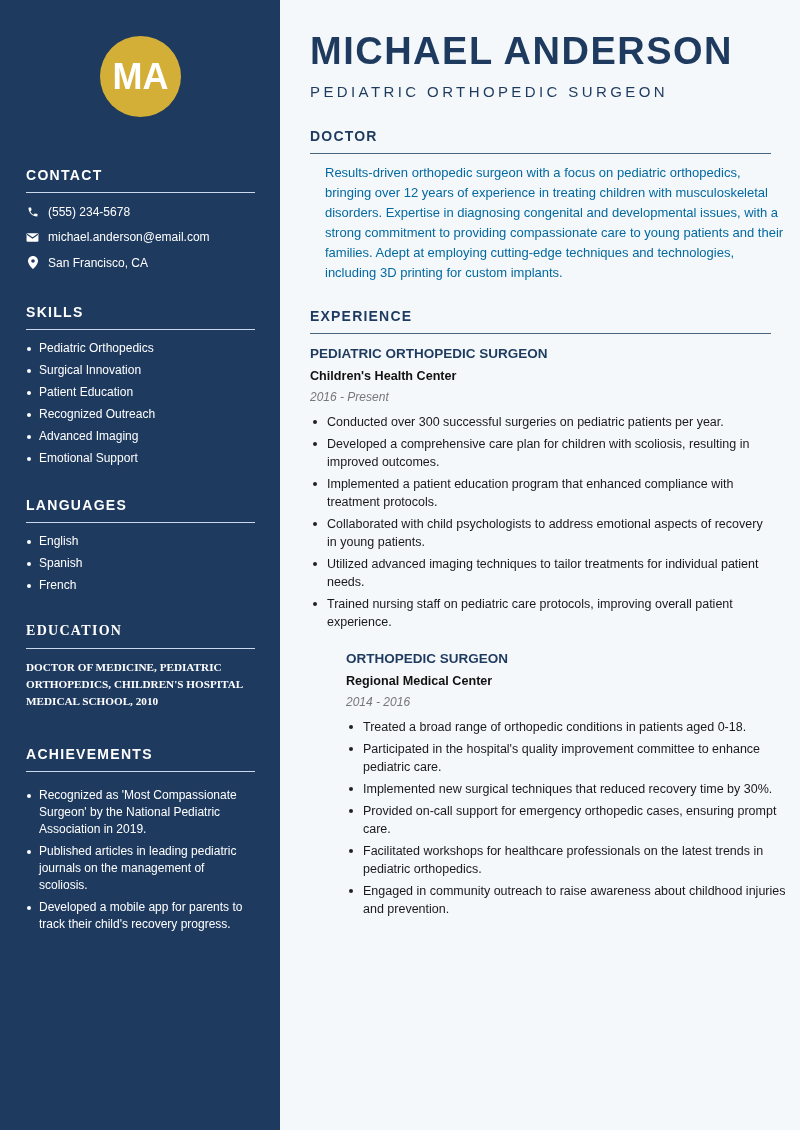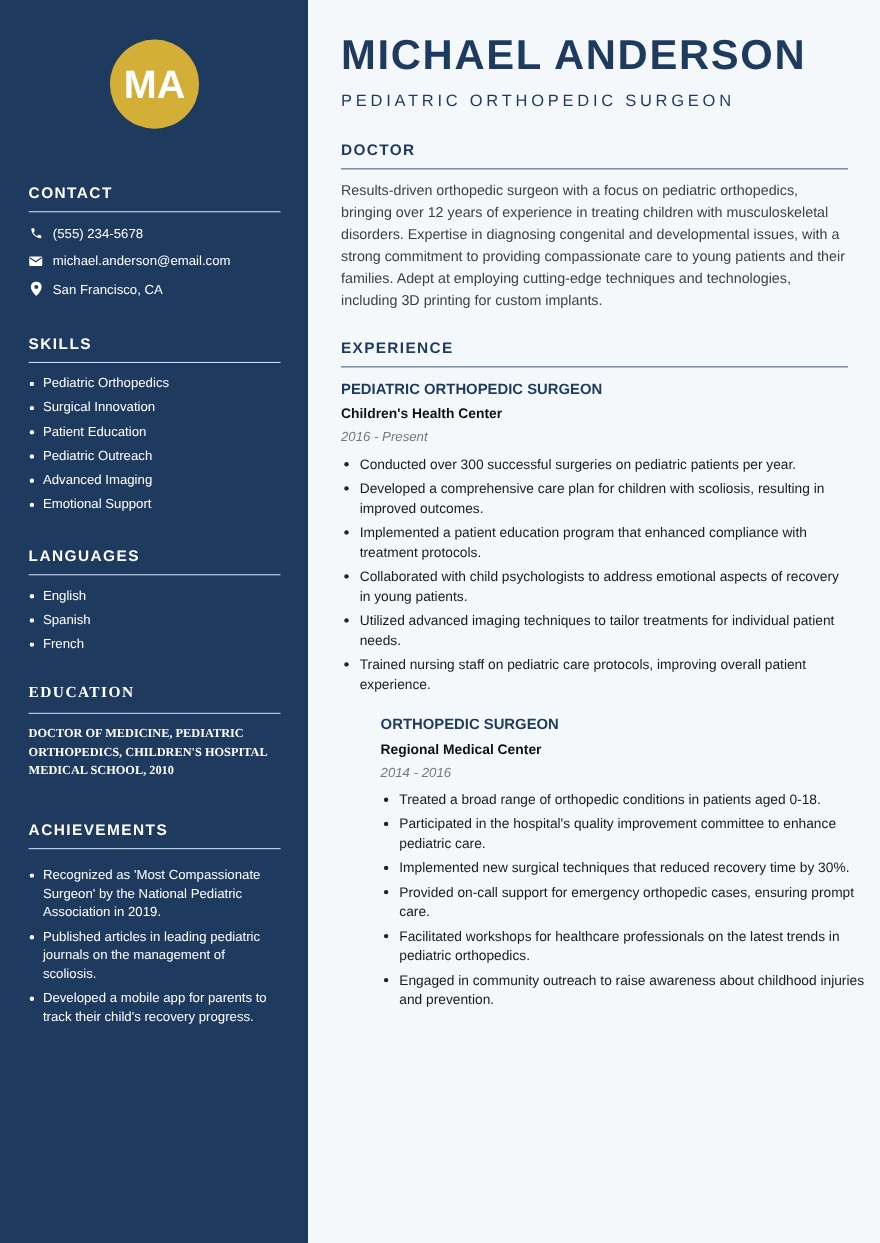--- a/index.html
+++ b/index.html
@@ -69,22 +69,22 @@
   .title {
     position: absolute; top: 83px; left: 0;
     font-size: 15px; color: #1e3a5f; letter-spacing: 3.4px; white-space: nowrap;
   }
   .main-heading {
     position: absolute; left: 0; width: 461px;
     font-size: 14px; font-weight: bold; color: #1e3a5f; letter-spacing: 1.2px;
     padding-bottom: 9px; border-bottom: 1.5px solid #4a6582;
   }
   .profile-text {
-    position: absolute; left: 0; top: 163px; width: 461px;
-    font-size: 13px; line-height: 20px; color: #404040;
+    position: absolute; left: 15px; top: 163px; width: 461px;
+    font-size: 13px; line-height: 20px; color: #0369a1;
   }
   .job { position: absolute; left: 0; width: 461px; }
   .job-title { font-size: 13.5px; font-weight: bold; color: #1e3a5f; height: 23px; }
   .job-company { font-size: 12.6px; font-weight: bold; color: #111111; height: 21px; }
   .job-date { font-size: 12px; font-style: italic; color: #777777; height: 21px; }
   .job-list { list-style: none; margin-top: 2px; }
   .job-list li {
     position: relative; padding-left: 17px;
     font-size: 12.5px; line-height: 18px; color: #1a1a1a; margin-bottom: 4px;
   }
@@ -131,21 +131,21 @@
       </div>
     </div>
   </section>
 
   <section class="side-section" style="top:304px;">
     <h2 class="side-heading">SKILLS</h2>
     <ul class="side-list">
       <li>Pediatric Orthopedics</li>
       <li>Surgical Innovation</li>
       <li>Patient Education</li>
-      <li>Pediatric Outreach</li>
+      <li>Recognized Outreach</li>
       <li>Advanced Imaging</li>
       <li>Emotional Support</li>
     </ul>
   </section>
 
   <section class="side-section" style="top:497px;">
     <h2 class="side-heading">LANGUAGES</h2>
     <ul class="side-list">
       <li>English</li>
       <li>Spanish</li>

